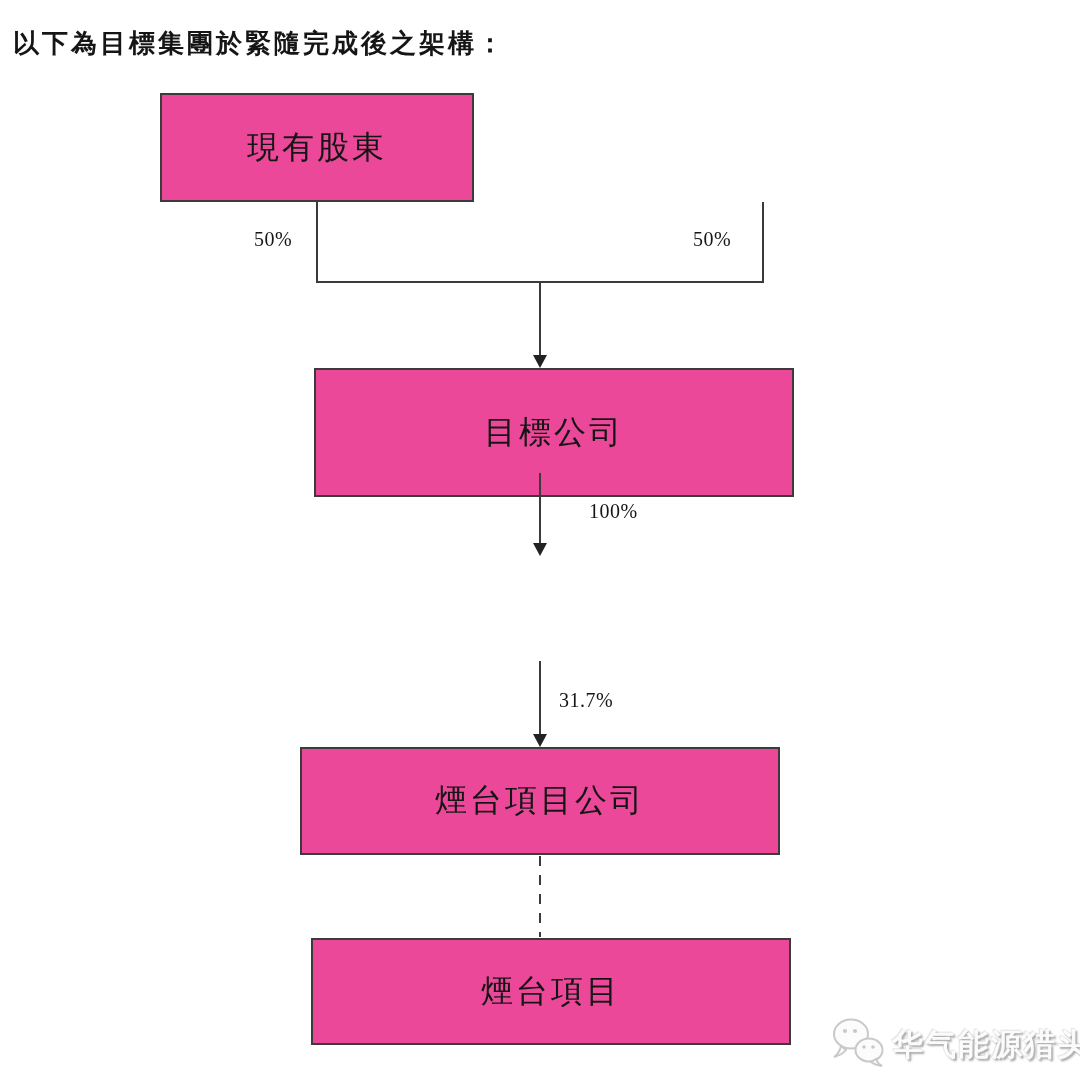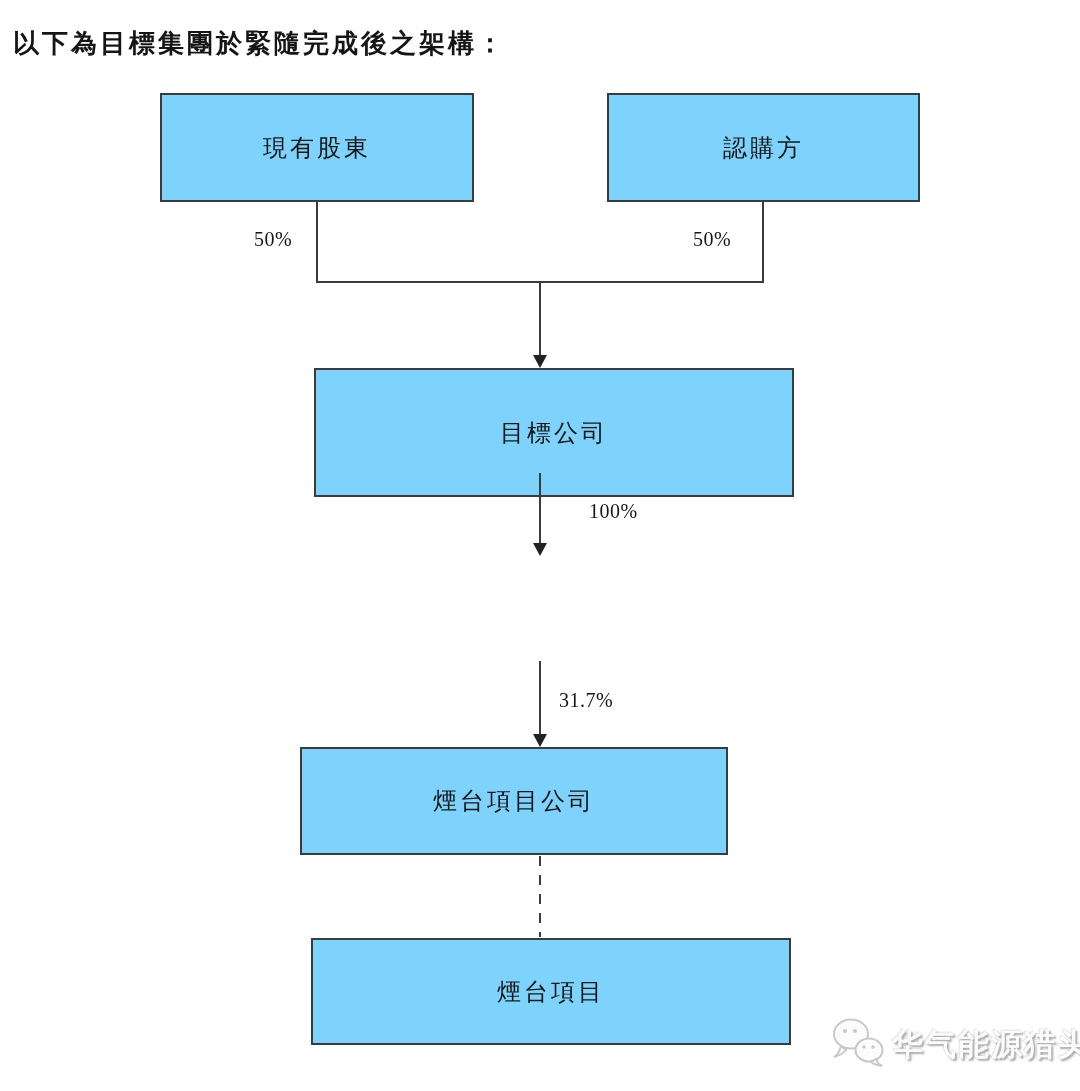--- a/index.html
+++ b/index.html
@@ -18,34 +18,34 @@
     left: 13px;
     top: 26px;
     font-size: 26px;
     font-weight: 600;
     letter-spacing: 3px;
     white-space: nowrap;
   }
   .node {
     position: absolute;
     border: 2px solid #3b3b3b;
-    background: #7dd3fc;
+    background: #ec4899;
     display: flex;
     align-items: center;
     justify-content: center;
-    font-size: 24px;
+    font-size: 32px;
     letter-spacing: 3px;
     box-sizing: border-box;
     font-family: Liberation Serif, serif;
   }
   .box-a { left: 160px; top: 93px;  width: 314px; height: 109px; }
   .box-b { left: 607px; top: 93px;  width: 313px; height: 109px; }
   .box-c { left: 314px; top: 368px; width: 480px; height: 129px; }
   .box-d { left: 300px; top: 556px; width: 480px; height: 105px; }
-  .box-e { left: 300px; top: 747px; width: 428px; height: 108px; }
+  .box-e { left: 300px; top: 747px; width: 480px; height: 108px; }
   .box-f { left: 300px; top: 938px; width: 480px; height: 107px; margin-left: 11px; }
   .line { position: absolute; background: #3b3b3b; }
   .vline-left  { left: 316px; top: 202px; width: 2px; height: 81px; }
   .vline-right { left: 762px; top: 202px; width: 2px; height: 81px; }
   .hline       { left: 316px; top: 281px; width: 448px; height: 2px; }
   .stem-1 { left: 539px; top: 283px; width: 2px; height: 74px; }
   .stem-2 { left: 539px; top: 473px; width: 2px; height: 72px; }
   .stem-3 { left: 539px; top: 661px; width: 2px; height: 75px; }
   .arrowhead {
     position: absolute;
@@ -93,23 +93,20 @@
 </head>
 <body>
 
 <div class="canvas">
 
   <div class="title">以下為目標集團於緊隨完成後之架構：</div>
 
   <div class="node box-a">
     <span>現有股東</span>
   </div>
-  <div class="node box-b">
-    <span>認購方</span>
-  </div>
 
   <div class="line vline-left"></div>
   <div class="line vline-right"></div>
   <div class="line hline"></div>
   <div class="line stem-1"></div>
   <div class="arrowhead arrow-1"></div>
 
   <div class="pct pct-50-left">50%</div>
   <div class="pct pct-50-right">50%</div>
 

